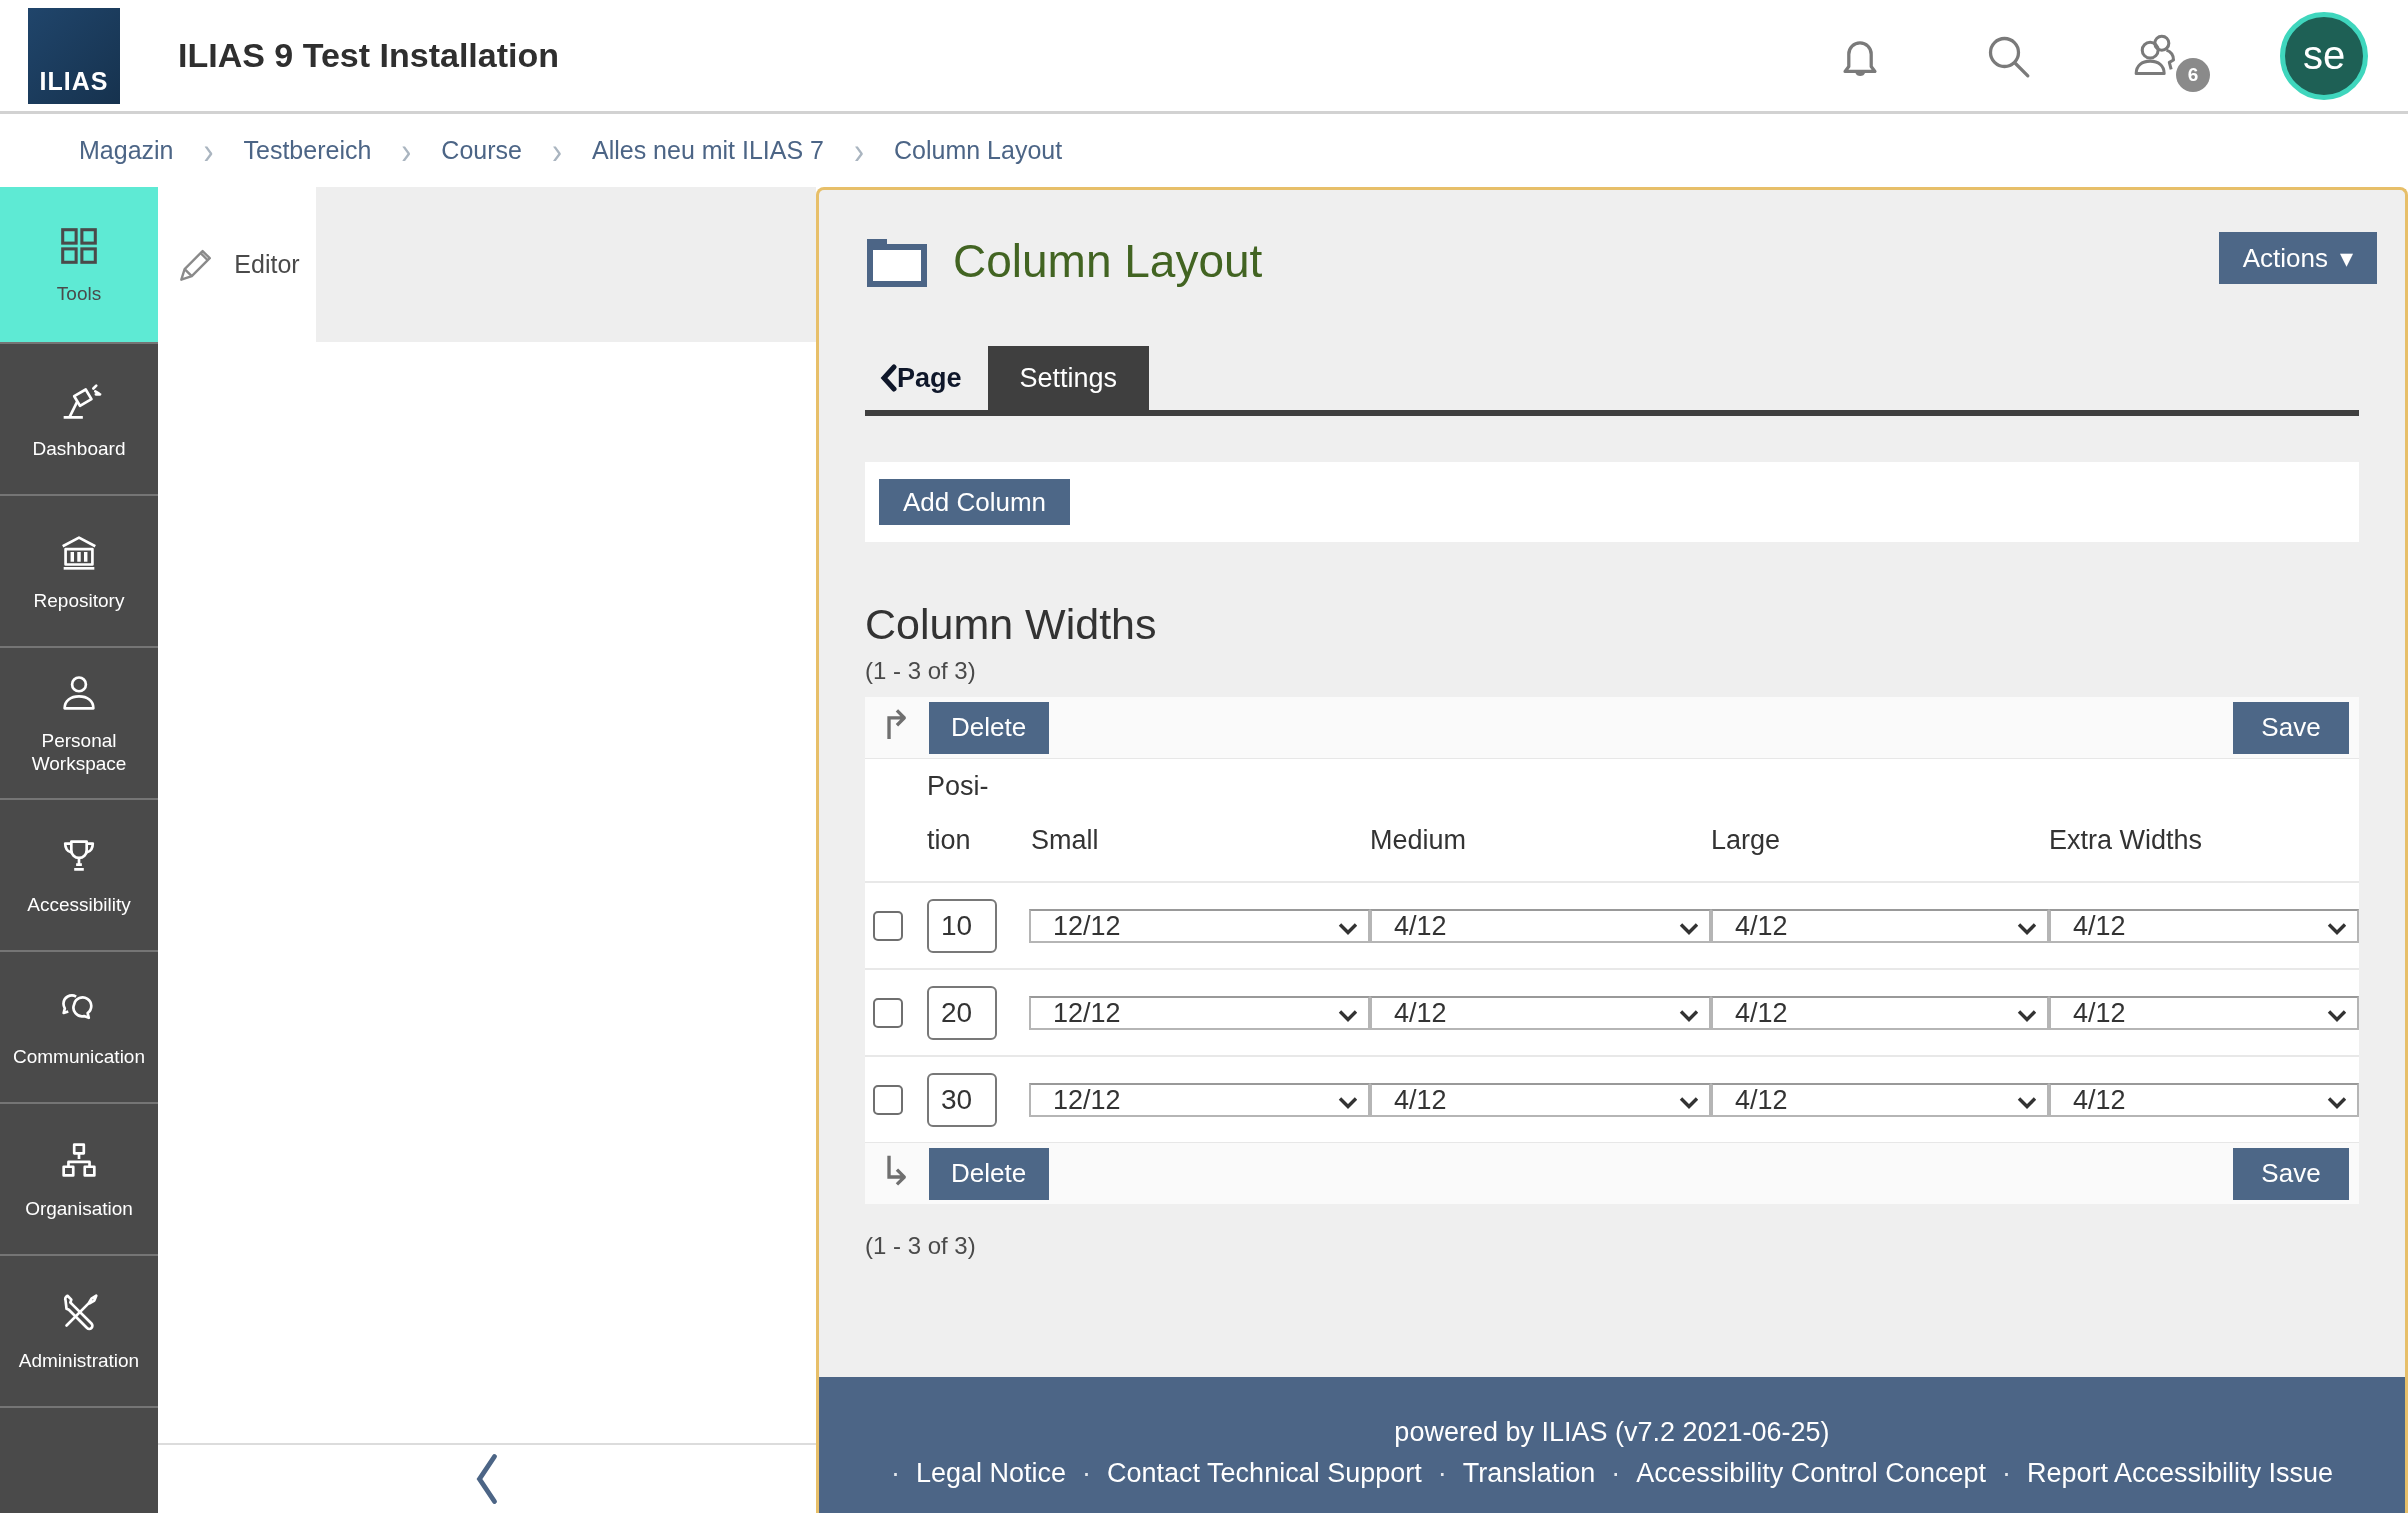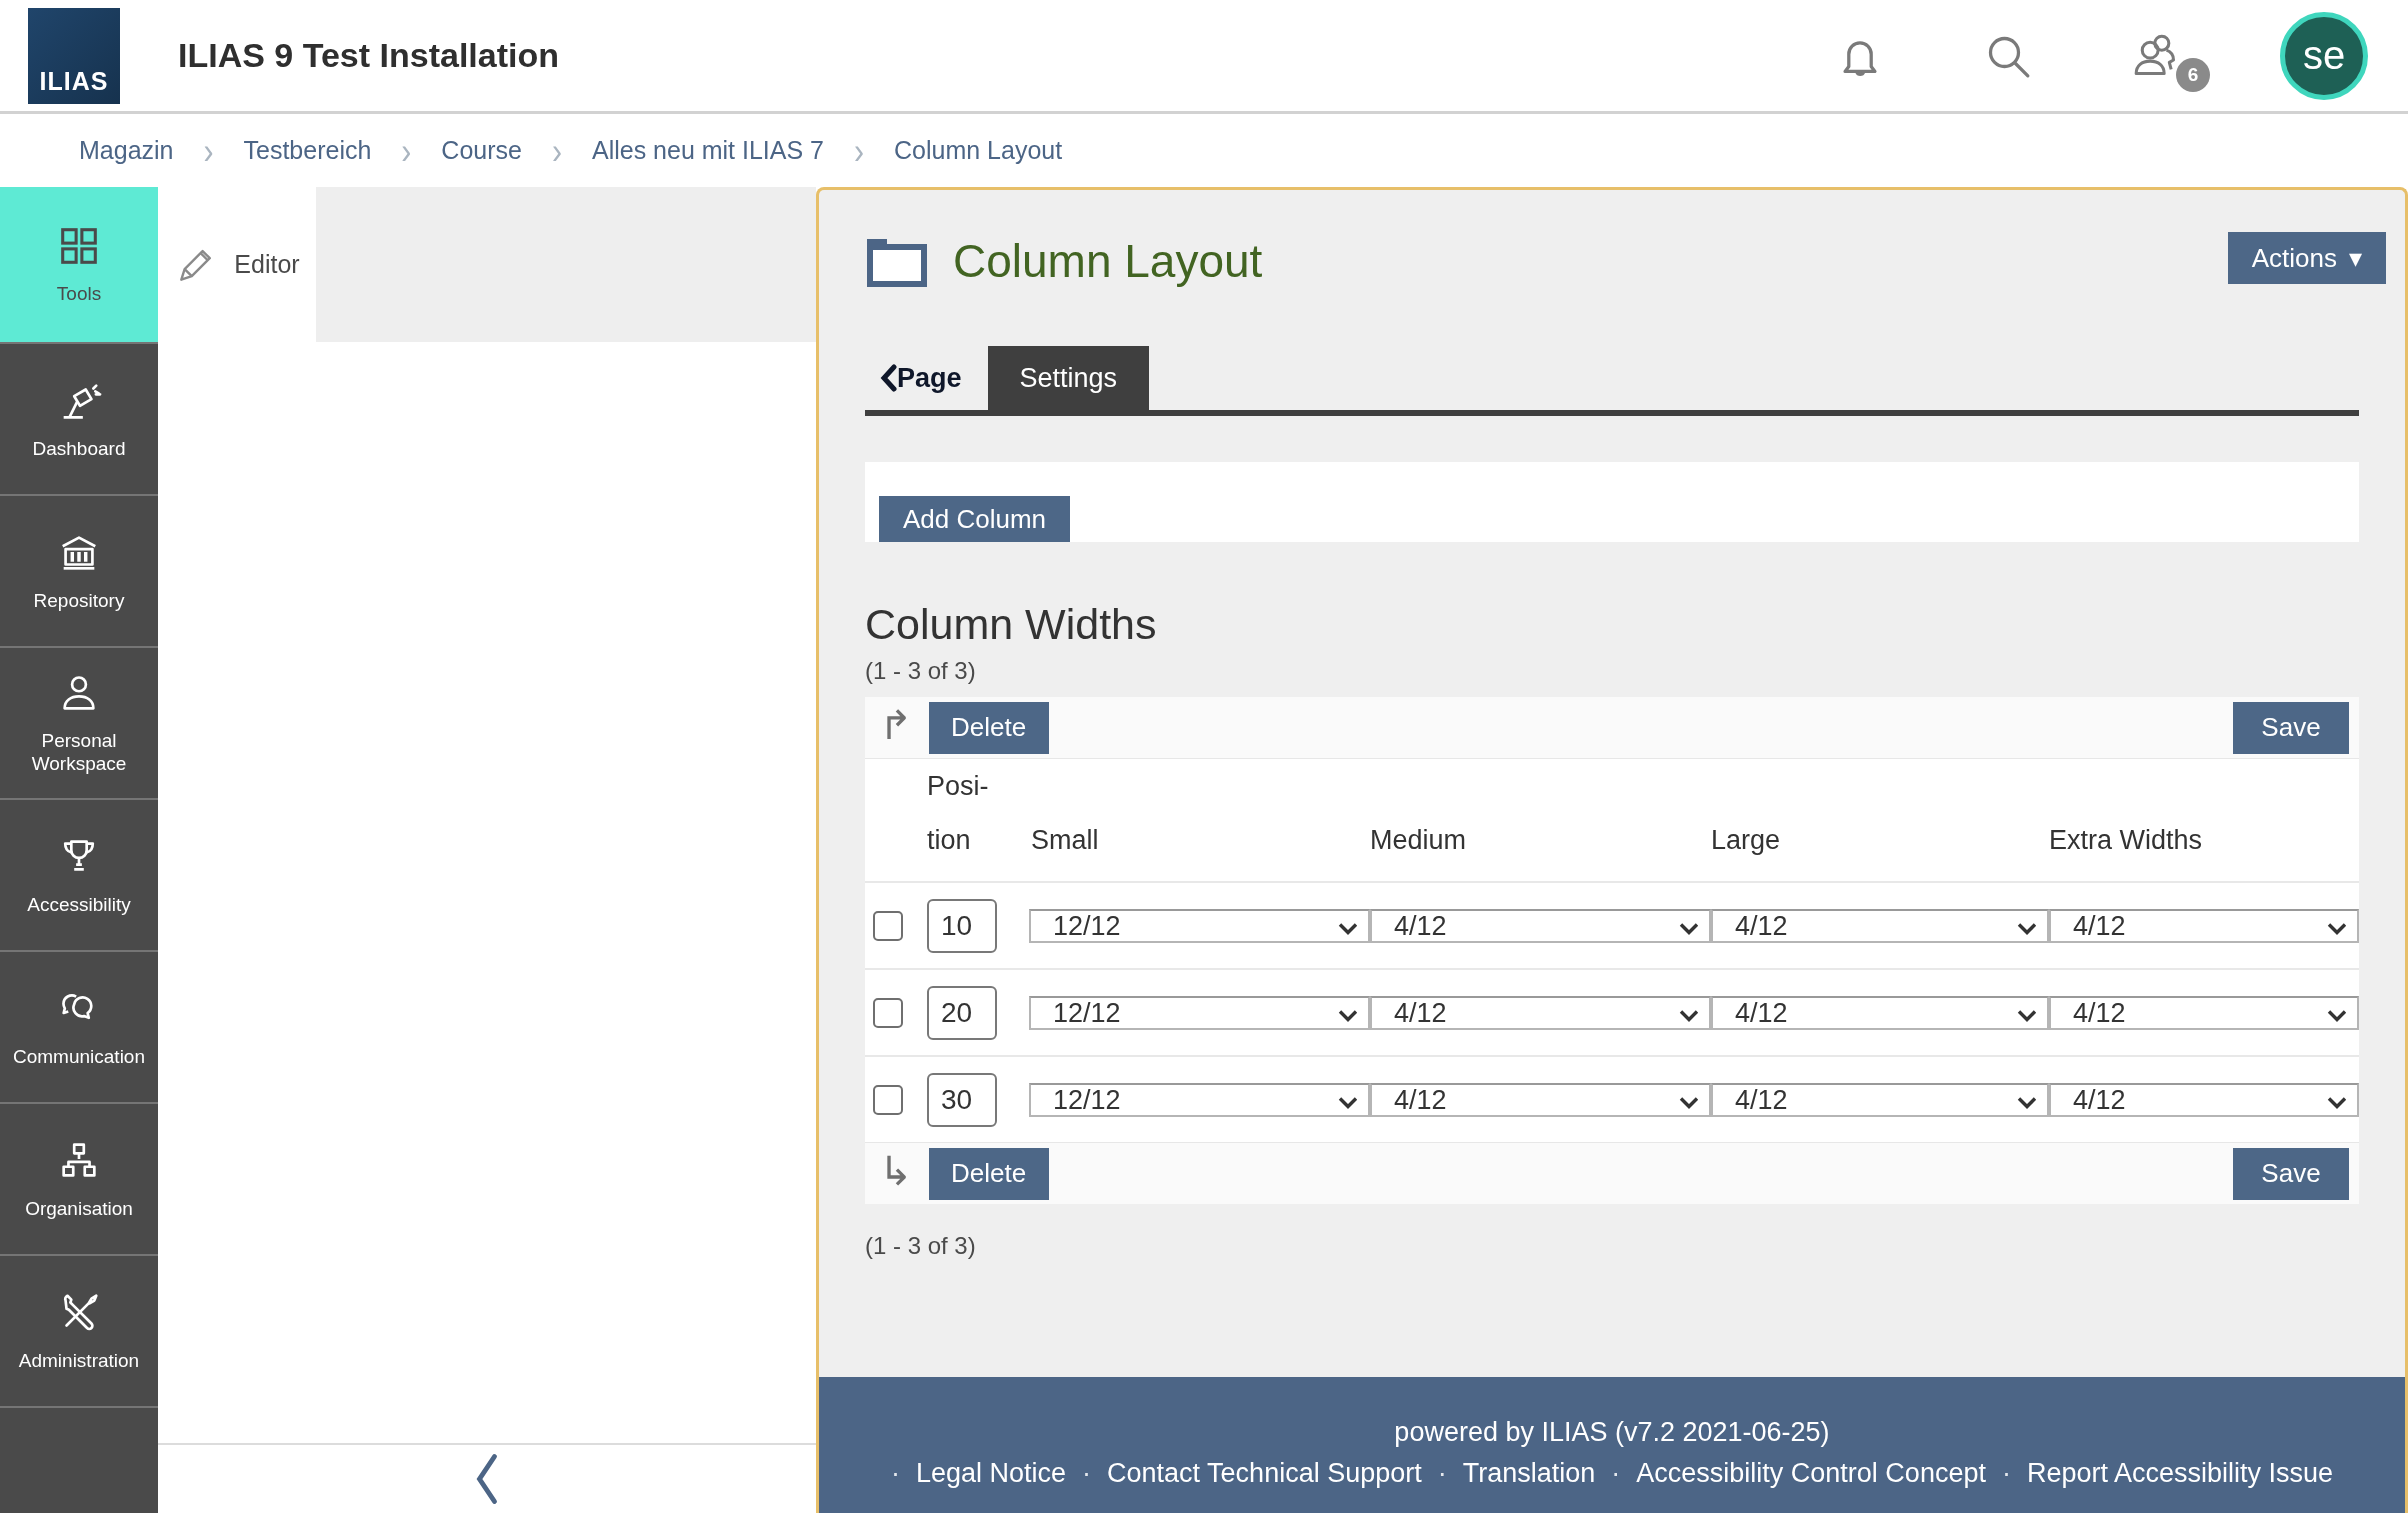--- a/index.html
+++ b/index.html
@@ -56,34 +56,34 @@
   .collapse-bar svg { width:30px; height:54px; color:#4c6586; }
 
   
   .panel { flex:1; border:3px solid #e7bf69; border-bottom:none; border-radius:8px 8px 0 0;
     background:#efefef; display:flex; flex-direction:column; overflow:hidden; }
   .panel-content { flex:1; position:relative; padding:0 46px; }
 
   .title-row { margin-top:44px; display:flex; align-items:center; gap:26px; }
   .obj-icon svg { width:62px; height:52px; display:block; }
   h1.page-title { font-size:46px; font-weight:400; color:#426422; }
-  .actions-btn { position:absolute; top:42px; right:19px; height:52px; padding:0 24px;
+  .actions-btn { position:absolute; top:42px; right:28px; height:52px; padding:0 24px;
     background:#4d6787; color:#fff; border:none; font-size:26px; cursor:pointer;
     font-family:inherit; display:flex; align-items:center; gap:12px; }
 
   .tabs { margin-top:58px; display:flex; align-items:flex-end; height:64px; }
   .tab-back { display:flex; align-items:center; gap:0; color:#0f172a; font-size:27px;
     font-weight:600; padding:0 26px 0 14px; height:64px; cursor:pointer; }
   .tab-back svg { width:18px; height:28px; }
   .tab-active { background:#3f3f3f; color:#fff; font-size:27px; height:64px;
     padding:0 32px; display:flex; align-items:center; cursor:pointer; }
   .tab-underline { height:6px; background:#3f3f3f; }
 
   .add-band { margin-top:46px; background:#fff; height:80px; display:flex;
-    align-items:flex-end; padding:0 14px; }
+    align-items:center; padding:0 14px; }
   .btn { background:#4d6787; color:#fff; border:none; font-size:26px;
     font-family:inherit; cursor:pointer; }
   .add-btn { height:46px; padding:0 24px; }
 
   h2.section-title { margin-top:58px; font-size:43px; font-weight:400; color:#333; }
   .range { margin-top:8px; font-size:24px; color:#4a4a4a; }
 
   .strip { background:#fafafa; height:62px; display:flex; align-items:center;
     padding:0 10px; }
   .strip.top { margin-top:12px; border-bottom:1px solid #e7e7e7; }

